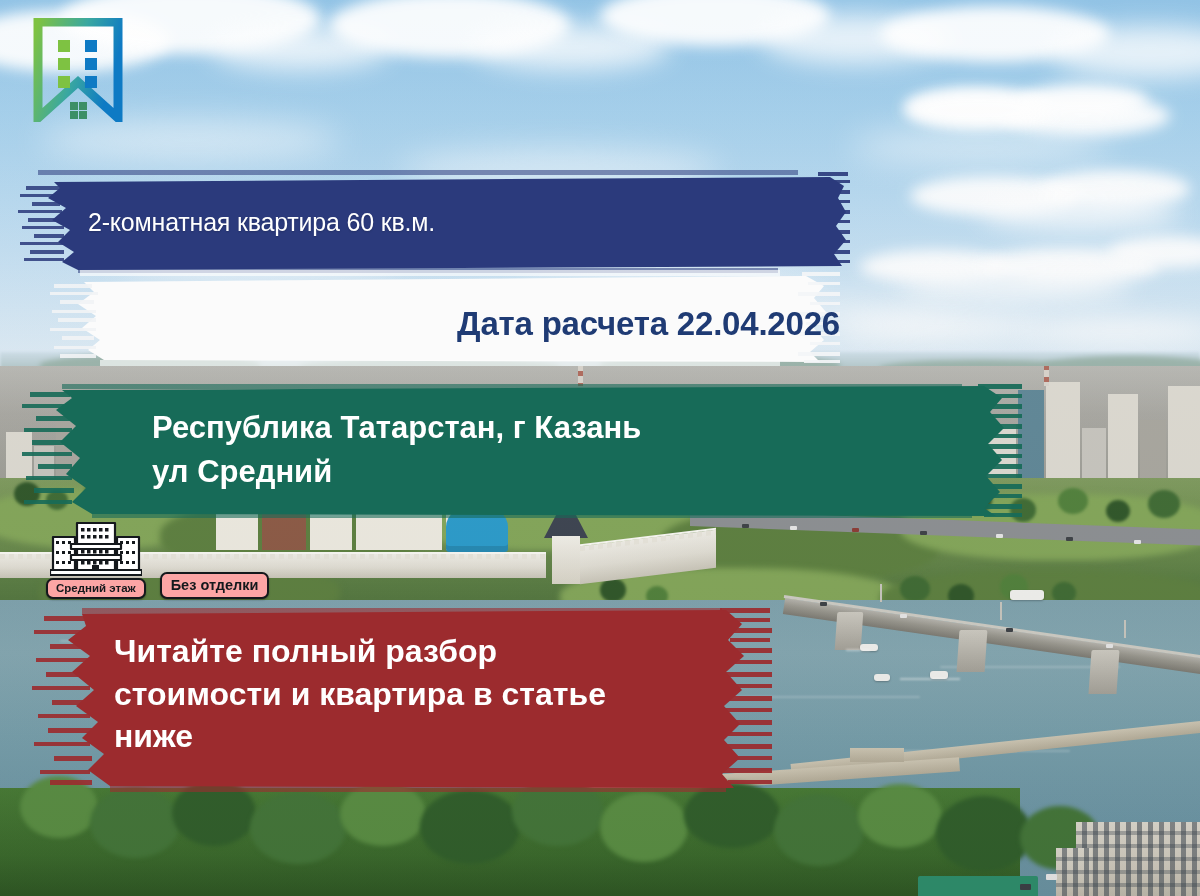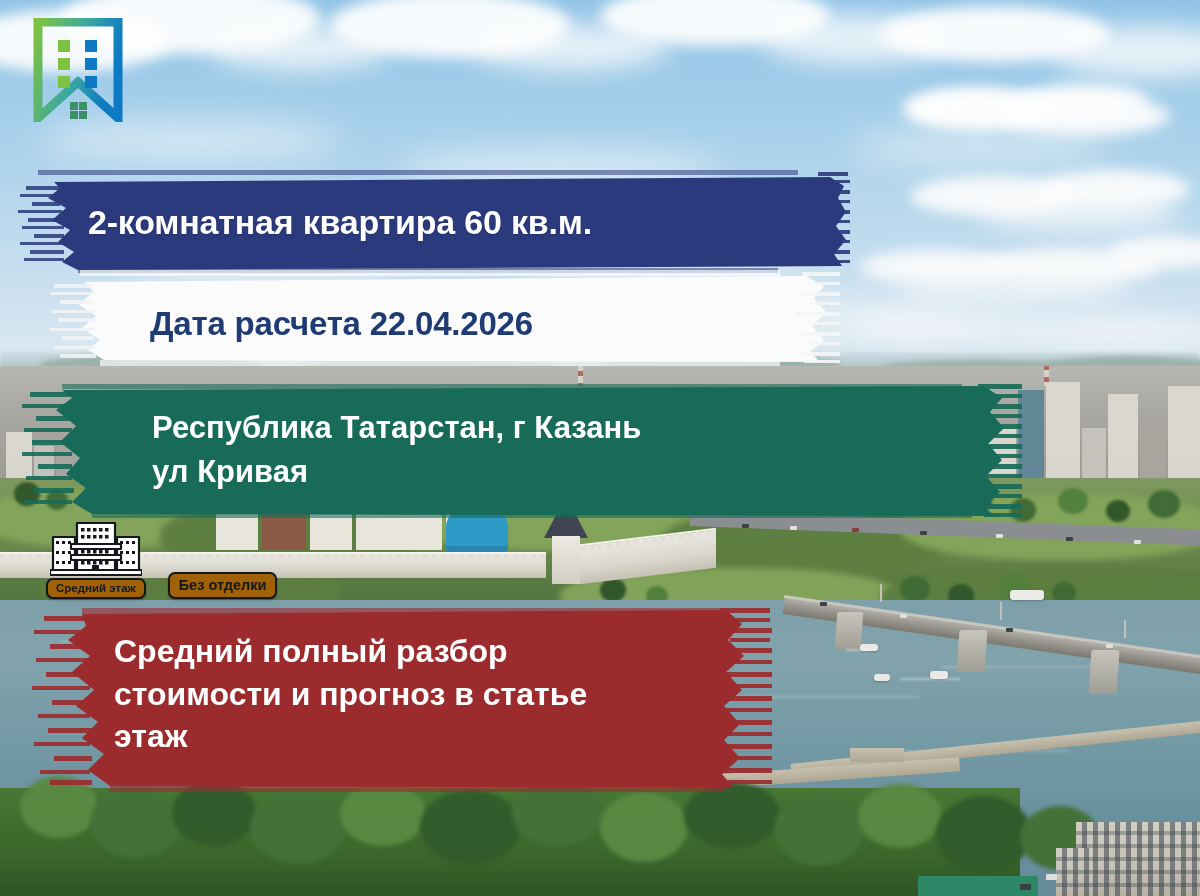--- a/index.html
+++ b/index.html
@@ -202,27 +202,27 @@
   
   .banner{position:absolute;display:flex;align-items:center;}
   .brush{
     position:absolute;inset:0;
   }
   .banner-text{position:relative;z-index:2;}
 
   
   #banner-apartment{left:18px;top:168px;width:832px;height:108px;}
   #banner-apartment .banner-text{
-    color:#ffffff;font-size:34px;font-weight:700;
+    color:#ffffff;font-size:25px;font-weight:400;
     padding-left:70px;letter-spacing:-.2px;
     text-shadow:0 1px 2px rgba(0,0,0,.18);
   }
 
   
-  #banner-date{left:50px;top:270px;width:790px;height:108px;}
+  #banner-date{left:50px;top:270px;width:790px;height:108px;justify-content:flex-end;}
   #banner-date .banner-text{
     color:#1f3b74;font-size:33px;font-weight:700;
     padding-left:100px;letter-spacing:-.2px;
   }
 
   
   #banner-address{left:22px;top:384px;width:1000px;height:134px;
     align-items:flex-start;}
   #banner-address .banner-text{
     color:#ffffff;font-size:31px;font-weight:700;line-height:1.42;
@@ -235,29 +235,29 @@
     color:#ffffff;font-size:32px;font-weight:700;line-height:1.33;
     padding:22px 0 0 88px;
   }
 
   
   .badge-group{position:absolute;left:46px;top:520px;display:flex;align-items:flex-end;gap:6px;}
   .badge{display:flex;flex-direction:column;align-items:center;}
   .badge-icon{display:block;}
   .badge-label{
     margin-top:2px;
-    background:#a16207;
+    background:#fca5a5;
     border:2px solid #14181c;
     border-radius:7px;
     font-size:11.5px;font-weight:700;color:#14181c;
     padding:2px 8px 3px;
     white-space:nowrap;
     box-shadow:0 1px 2px rgba(0,0,0,.35);
   }
-  #badge-finish{margin-left:16px;}
+  #badge-finish{margin-left:8px;}
   #badge-finish .badge-label{font-size:14.5px;padding:3px 9px 4px;}
 </style>
 </head>
 <body>
 
 <div id="poster">
 
   <div class="photo">
 
     <div class="sky">
@@ -606,21 +606,21 @@
         <rect x="952" y="120" width="48" height="5"></rect>
           <rect x="962" y="129" width="38" height="4"></rect>
       </g>
       <g fill="#176b58" opacity=".6">
         <rect x="40" y="0" width="900" height="5"></rect>
           <rect x="70" y="128" width="880" height="6"></rect>
       </g>
     </svg>
     <div class="banner-text">
       <div>Республика Татарстан, г Казань</div>
-      <div>ул Кривая</div>
+      <div>ул Средний</div>
     </div>
   </div>
 
   <div class="badge-group">
 
     <div class="badge" id="badge-floor">
       <svg class="badge-icon" width="92" height="56" viewBox="0 0 92 56">
         <g stroke="#14181c" stroke-width="2.2" stroke-linejoin="round">
 
           <rect x="3" y="17" width="22" height="34" fill="#ffffff"></rect>
@@ -723,19 +723,19 @@
           <rect x="700" y="148" width="46" height="4"></rect>
         <rect x="694" y="160" width="52" height="5"></rect>
           <rect x="702" y="172" width="44" height="4"></rect>
       </g>
       <g fill="#9c2b2e" opacity=".6">
         <rect x="56" y="0" width="640" height="6"></rect>
           <rect x="84" y="176" width="616" height="8"></rect>
       </g>
     </svg>
     <div class="banner-text">
-      <div>Средний полный разбор</div>
-      <div>стоимости и прогноз в статье</div>
-      <div>этаж</div>
+      <div>Читайте полный разбор</div>
+      <div>стоимости и квартира в статье</div>
+      <div>ниже</div>
     </div>
   </div>
 
 </div>
 
 </body></html>

